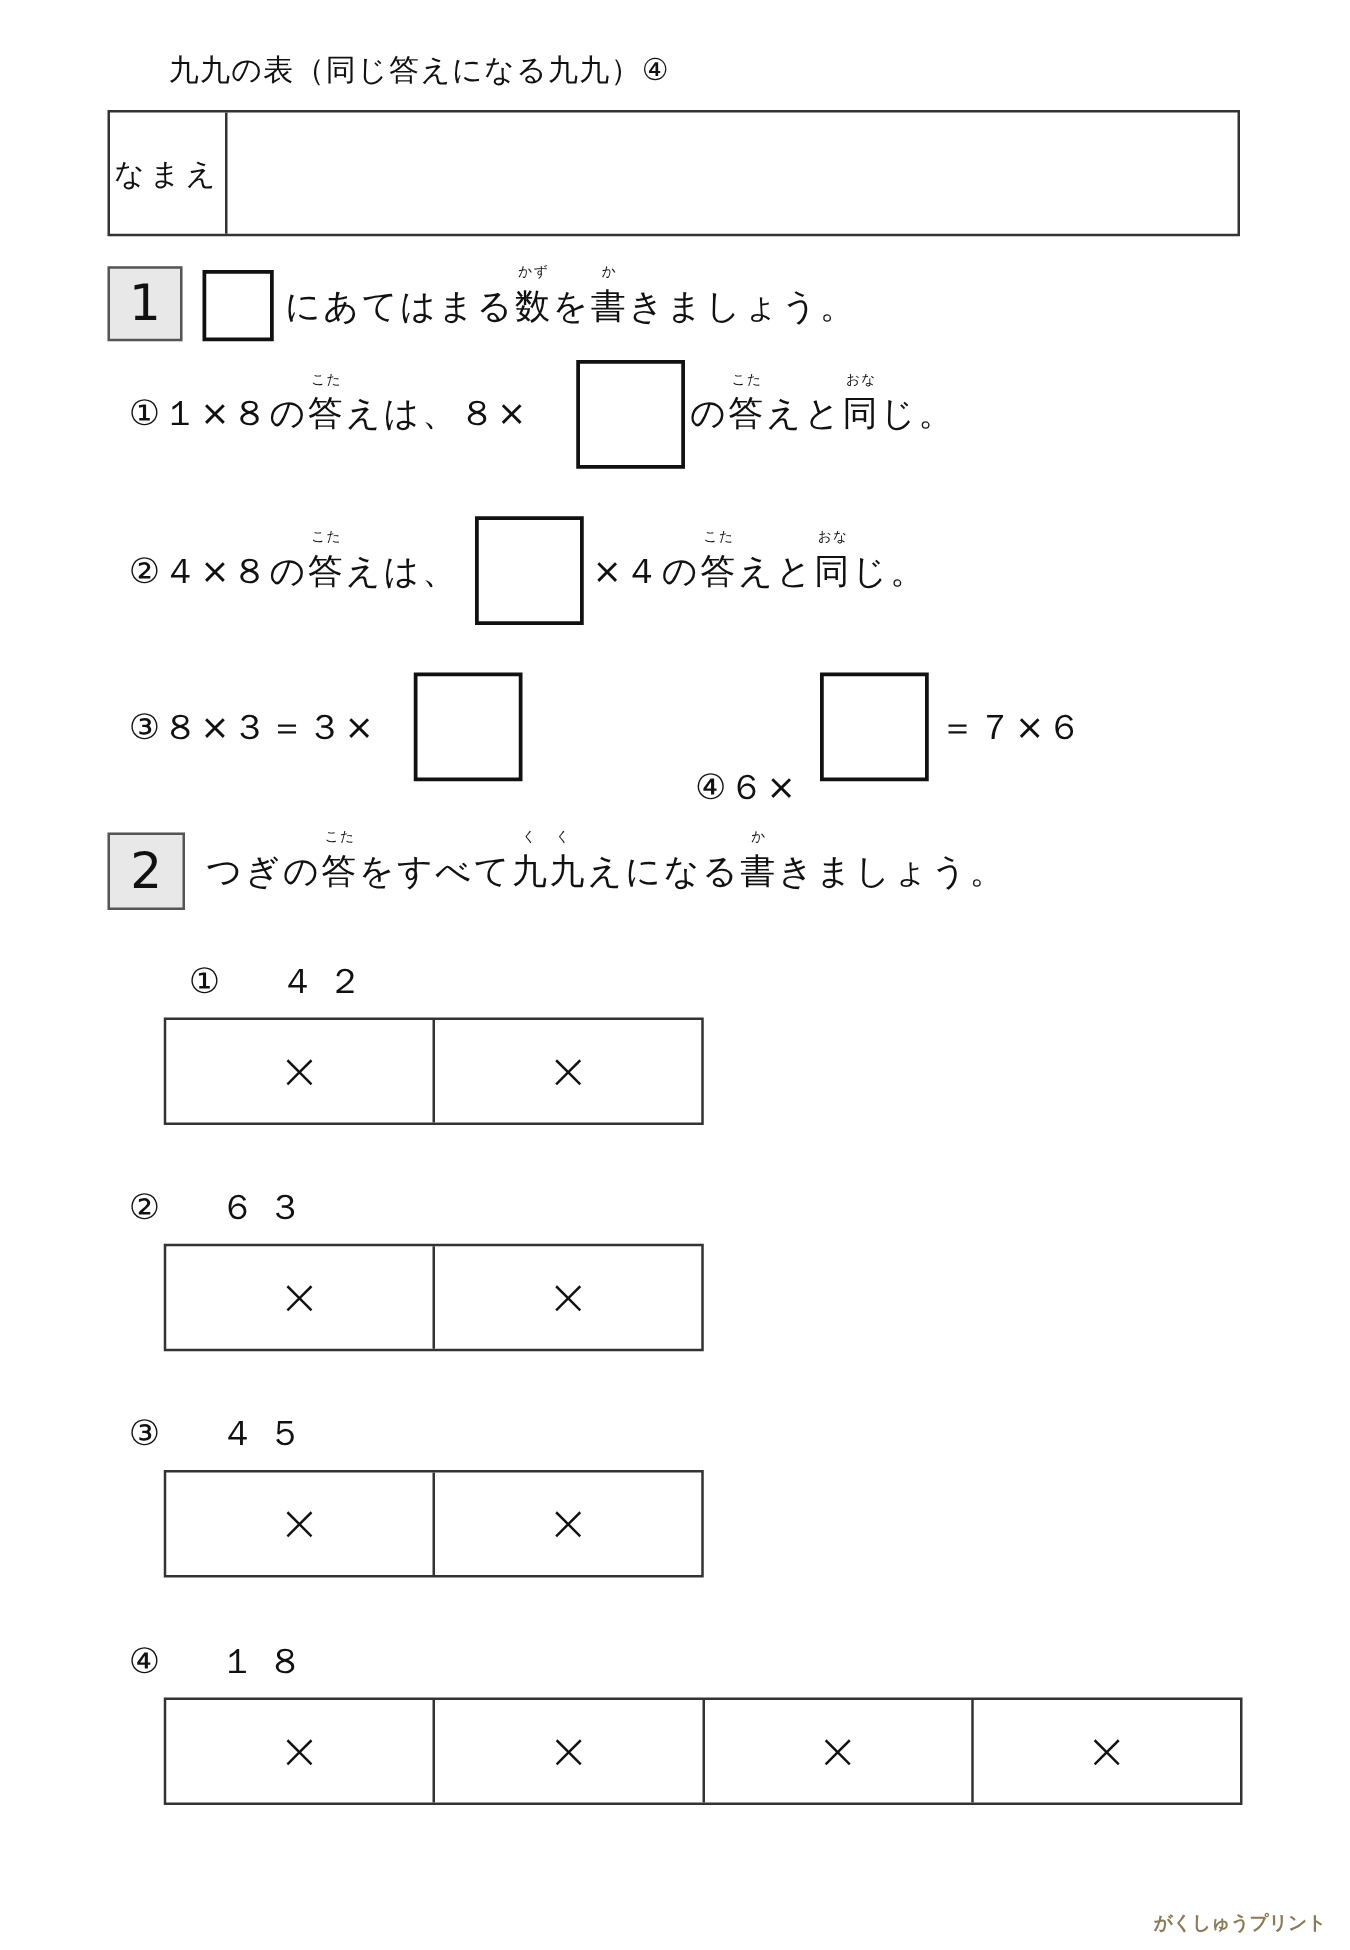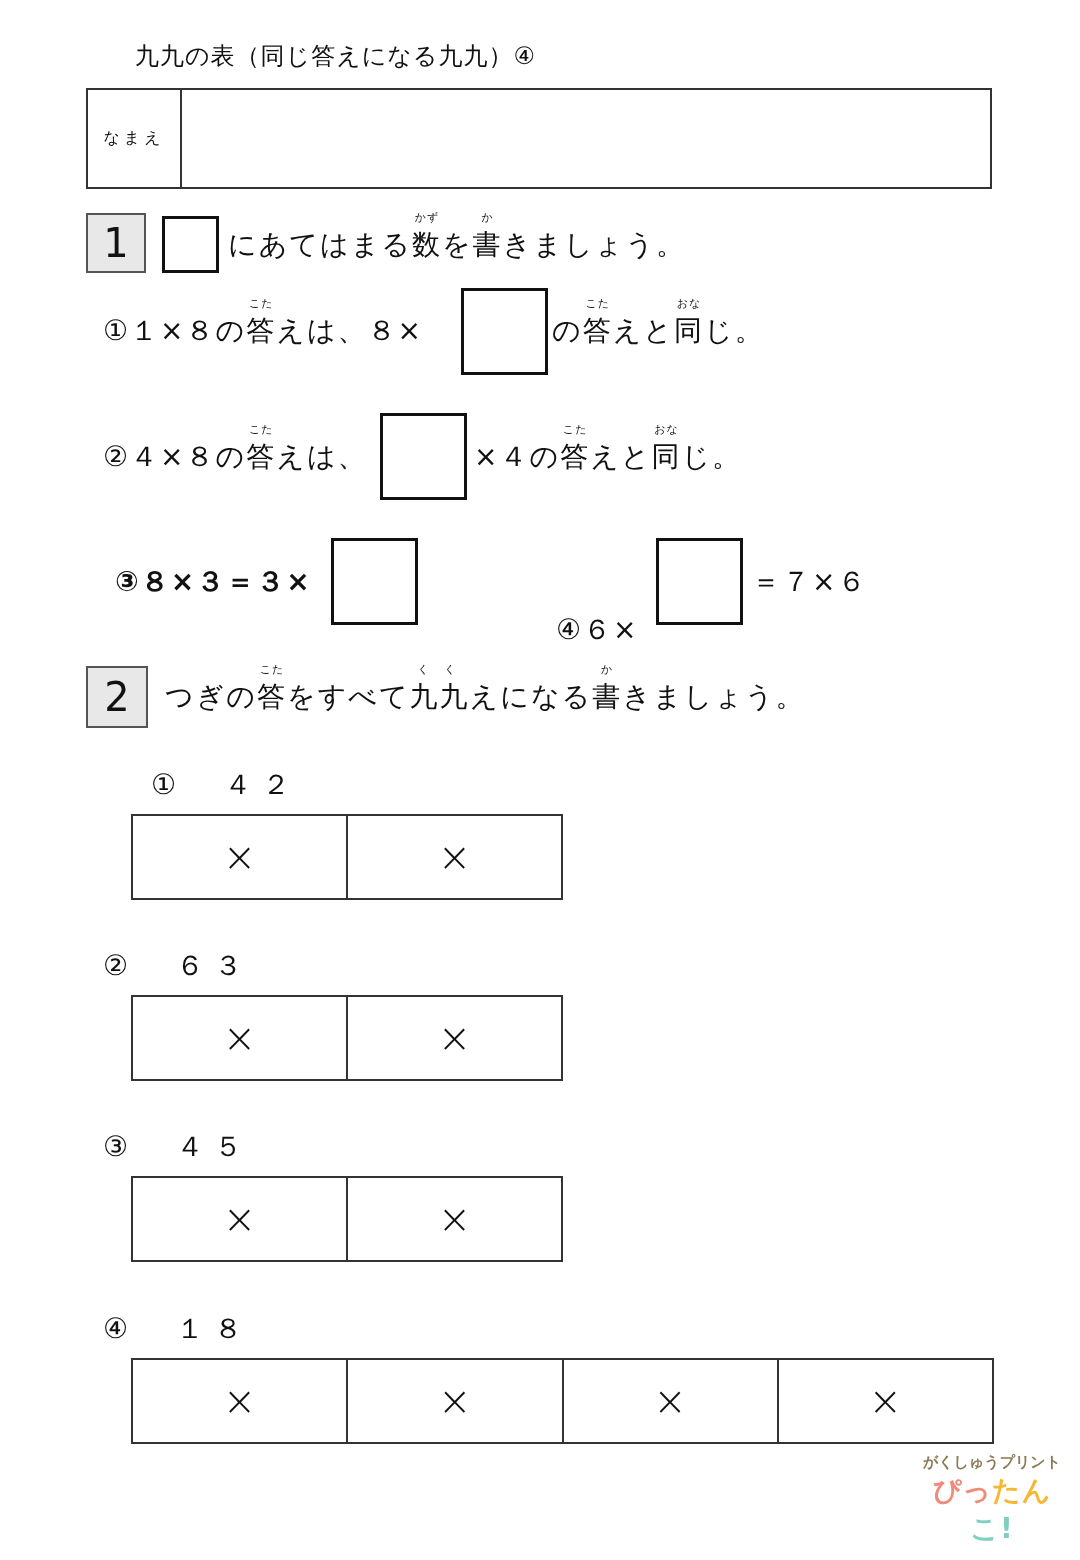--- a/index.html
+++ b/index.html
@@ -2,21 +2,21 @@
 <html><head>
 <meta charset="utf-8">
 <style>
   html, body { margin:0; padding:0; background:#ffffff; }
   body { width:1080px; height:1560px; position:relative; overflow:hidden;
          font-family:"DejaVu Sans", sans-serif; color:#111; }
   .abs { position:absolute; }
   .title { left:95px; top:40px; font-size:24px; letter-spacing:1px; white-space:nowrap;margin-left:40px; }
   .name-box { left:86px; top:88px; width:906px; height:101px; border:2px solid #333; box-sizing:border-box; }
   .name-label-cell { position:absolute; left:0; top:0; width:94px; height:100%; border-right:2px solid #333; box-sizing:border-box;
-                     display:flex; align-items:center; justify-content:center; font-size:16px; letter-spacing:4px; }
+                     display:flex; align-items:center; justify-content:center; font-size:24px; letter-spacing:4px; }
   .sec-num { width:60px; height:60px; background:#e8e8e8; border:2px solid #555; box-sizing:border-box;
              display:flex; align-items:center; justify-content:center; font-size:40px; font-family:"DejaVu Sans", sans-serif; }
   .blank-sm { width:57px; height:57px; border:3px solid #111; box-sizing:border-box; background:#fff; }
   .line-text { font-size:28px; white-space:nowrap; letter-spacing:2px; }
   .ruby-wrap { position:relative; display:inline-block; }
   .ruby { position:absolute; top:-16px; left:50%; transform:translateX(-50%); font-size:11px; letter-spacing:1px; white-space:nowrap; }
   .answer-box { width:87px; height:87px; border:3px solid #111; box-sizing:border-box; background:#fff; }
   .sub-label { font-size:28px; white-space:nowrap; letter-spacing:10px; }
   .grid { display:flex; border:2px solid #333; box-sizing:border-box; height:86px; }
   .cell { flex:1; border-right:2px solid #333; display:flex; align-items:center; justify-content:center; font-size:40px; font-weight:300; }
@@ -50,21 +50,21 @@
 </div>
 
 <div class="abs line-text" style="left:103px;top:438px;">
   <span>②</span><span>４×８の</span><span class="ruby-wrap"><span class="ruby">こた</span><span>答</span></span><span>えは、</span>
 </div>
 <div class="abs answer-box" style="left:380px;top:413px;"></div>
 <div class="abs line-text" style="left:474px;top:438px;">
   <span>×４の</span><span class="ruby-wrap"><span class="ruby">こた</span><span>答</span></span><span>えと</span><span class="ruby-wrap"><span class="ruby">おな</span><span>同</span></span><span>じ。</span>
 </div>
 
-<div class="abs line-text" style="left:115px;top:563px;font-weight:bold;">
+<div class="abs line-text" style="left:103px;top:563px;">
   <span>③</span><span>８×３＝３×</span>
 </div>
 <div class="abs answer-box" style="left:331px;top:538px;"></div>
 
 <div class="abs line-text" style="left:556px;top:563px;margin-top:48px;">
   <span>④</span><span>６×</span>
 </div>
 <div class="abs answer-box" style="left:656px;top:538px;"></div>
 <div class="abs line-text" style="left:752px;top:563px;">＝７×６</div>
 
@@ -102,14 +102,13 @@
 </div>
 <div class="abs grid" style="left:131px;top:1358px;width:863px;">
   <div class="cell">×</div>
   <div class="cell">×</div>
   <div class="cell">×</div>
   <div class="cell">×</div>
 </div>
 
 <div class="abs logo">
   <div class="logo-top">がくしゅうプリント</div>
-  <div class="logo-bottom"><span class="lc1">ぴっ</span><span class="lc2">たん</span><span class="lc3">こ!</span></div>
 </div>
 
 </body></html>

